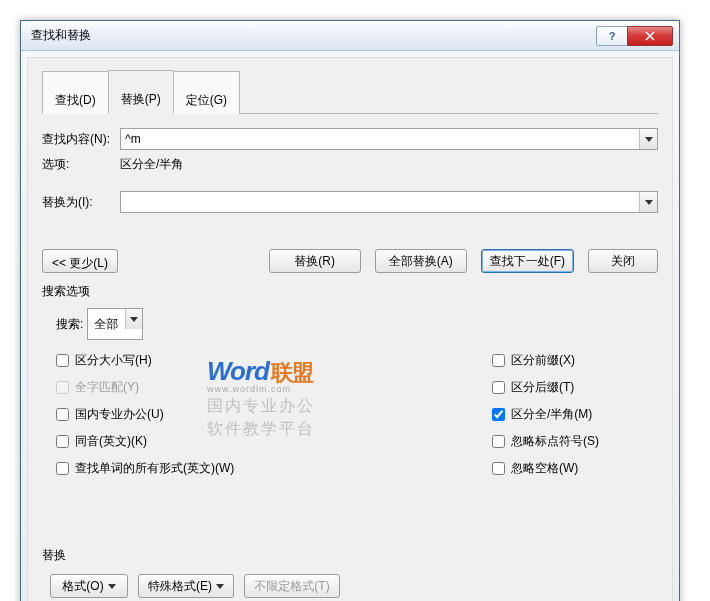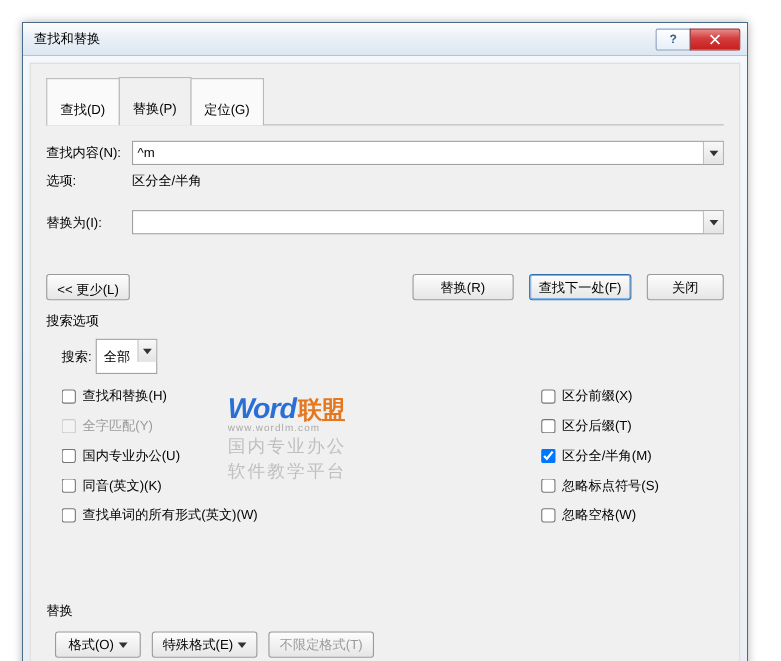--- a/index.html
+++ b/index.html
@@ -100,20 +100,23 @@
       </div>
 
       <div class="btnrow">
         <button class="btn less">
             <span>&lt;&lt; 更少(L)</span>
           </button>
         <div style="flex:1"></div>
         <button class="btn">
             <span>替换(R)</span>
           </button>
+        <button class="btn">
+            <span>全部替换(A)</span>
+          </button>
         <button class="btn default">
             <span>查找下一处(F)</span>
           </button>
         <button class="btn" style="min-width:70px">
             <span>关闭</span>
           </button>
       </div>
 
       <div class="grouplabel">搜索选项</div>
 
@@ -124,21 +127,21 @@
           <div class="drop">
               <div class="tri-sm"></div>
             </div>
         </div>
       </div>
 
       <div class="checks">
         <div class="checkcol">
           <label class="chk">
               <input type="checkbox" style="">
-              <span>查找和替换(H)</span>
+              <span>区分大小写(H)</span>
             </label>
           <label class="chk disabled">
               <input type="checkbox" disabled="" style="">
               <span>全字匹配(Y)</span>
             </label>
           <label class="chk">
               <input type="checkbox" style="">
               <span>国内专业办公(U)</span>
             </label>
           <label class="chk">

